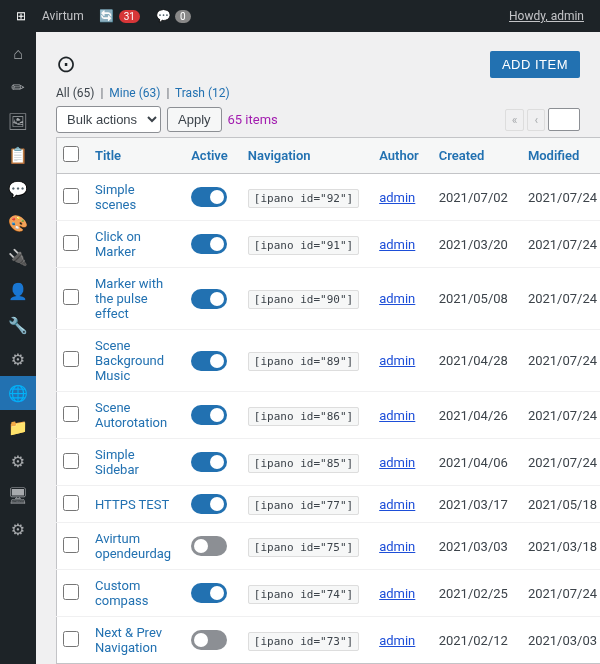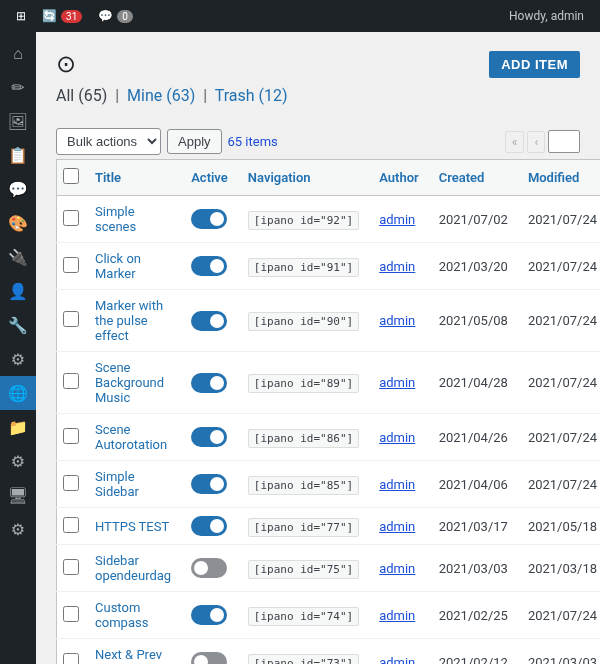--- a/index.html
+++ b/index.html
@@ -11,21 +11,21 @@
       height: 32px;
       display: flex;
       align-items: center;
       padding: 0 8px;
       color: #fff;
       font-size: 12px;
     }
     .adminbar-items { display: flex; align-items: center; gap: 0; flex: 1; }
     .adminbar-item { padding: 0 8px; height: 32px; display: flex; align-items: center; gap: 4px; color: #c3c4c7; cursor: pointer; }
     .adminbar-item.wp-logo { color: #fff; }
-    .adminbar-right { margin-left: auto; display: flex; align-items: center; gap: 8px; color: #c3c4c7; padding-right: 8px; }
+    .adminbar-right { margin-left: auto; display: flex; align-items: center; gap: 8px; color: #c3c4c7; padding-right: 8px; text-decoration: underline; }
     .adminbar-badge { background: #d63638; color: #fff; border-radius: 10px; padding: 1px 5px; font-size: 10px; }
 
     
     .admin-layout { display: flex; min-height: calc(664px - 32px); }
 
     
     #adminmenu {
       width: 36px;
       background: #1d2327;
       flex-shrink: 0;
@@ -62,29 +62,29 @@
       gap: 8px;
     }
     .page-title-icon { font-size: 24px; }
 
     .add-item-btn {
       background: #2271b1;
       color: #fff;
       border: none;
       padding: 6px 12px;
       font-size: 13px;
-      font-weight: 700;
+      font-weight: 400;
       cursor: pointer;
       border-radius: 2px;
       text-transform: uppercase;
       letter-spacing: 0.5px;
     }
 
     
-    .subsubsub { margin-bottom: 23px; font-size: 16px; color: #646970; }
+    .subsubsub { margin-bottom: 6px; font-size: 12px; color: #646970; }
     .subsubsub a { color: #2271b1; text-decoration: none; }
     .subsubsub .current { color: #3c434a; }
 
     
     .tablenav-top {
       display: flex;
       align-items: center;
       justify-content: space-between;
       margin-bottom: 4px;
     }
@@ -102,21 +102,21 @@
     .apply-btn {
       background: #f6f7f7;
       border: 1px solid #8c8f94;
       padding: 4px 10px;
       font-size: 13px;
       cursor: pointer;
       border-radius: 3px;
       color: #3c434a;
     }
 
-    .items-count { font-size: 13px; color: #1d4ed8; }
+    .items-count { font-size: 13px; color: #a21caf; }
 
     
     .search-area { display: flex; gap: 4px; }
     .search-input {
       border: 1px solid #8c8f94;
       padding: 4px 8px;
       font-size: 13px;
       border-radius: 3px;
       width: 200px;
     }
@@ -196,20 +196,23 @@
     input[type="checkbox"] { width: 16px; height: 16px; cursor: pointer; }
 
     .tablenav-pages-navspan { color: #a7aaad; border: 1px solid #ddd; padding: 3px 6px; border-radius: 2px; font-size: 12px; }
   </style>
 </head>
 <body>
 
 <div id="wpadminbar">
   <div class="adminbar-items">
     <div class="adminbar-item wp-logo">⊞</div>
+    <div class="adminbar-item">
+      <span>Avirtum</span>
+    </div>
     <div class="adminbar-item">
       <span>🔄</span>
       <span class="adminbar-badge">31</span>
     </div>
     <div class="adminbar-item">
       <span>💬</span>
       <span class="adminbar-badge" style="background:#888;">0</span>
     </div>
   </div>
   <div class="adminbar-right">
@@ -465,21 +468,21 @@
         <a class="col-author" href="#">admin</a>
       </td>
       <td class="col-date">2021/03/17</td>
       <td class="col-date">2021/05/18</td>
     </tr>
             <tr>
       <td class="check-column">
         <input type="checkbox" style="">
       </td>
       <td>
-        <a class="col-title" href="#">Sidebar opendeurdag</a>
+        <a class="col-title" href="#">Avirtum opendeurdag</a>
       </td>
       <td>
         <div class="toggle-switch">
           <label class="toggle">
             <input type="checkbox" style="">
             <span class="toggle-slider off"></span>
           </label>
         </div>
       </td>
       <td>

